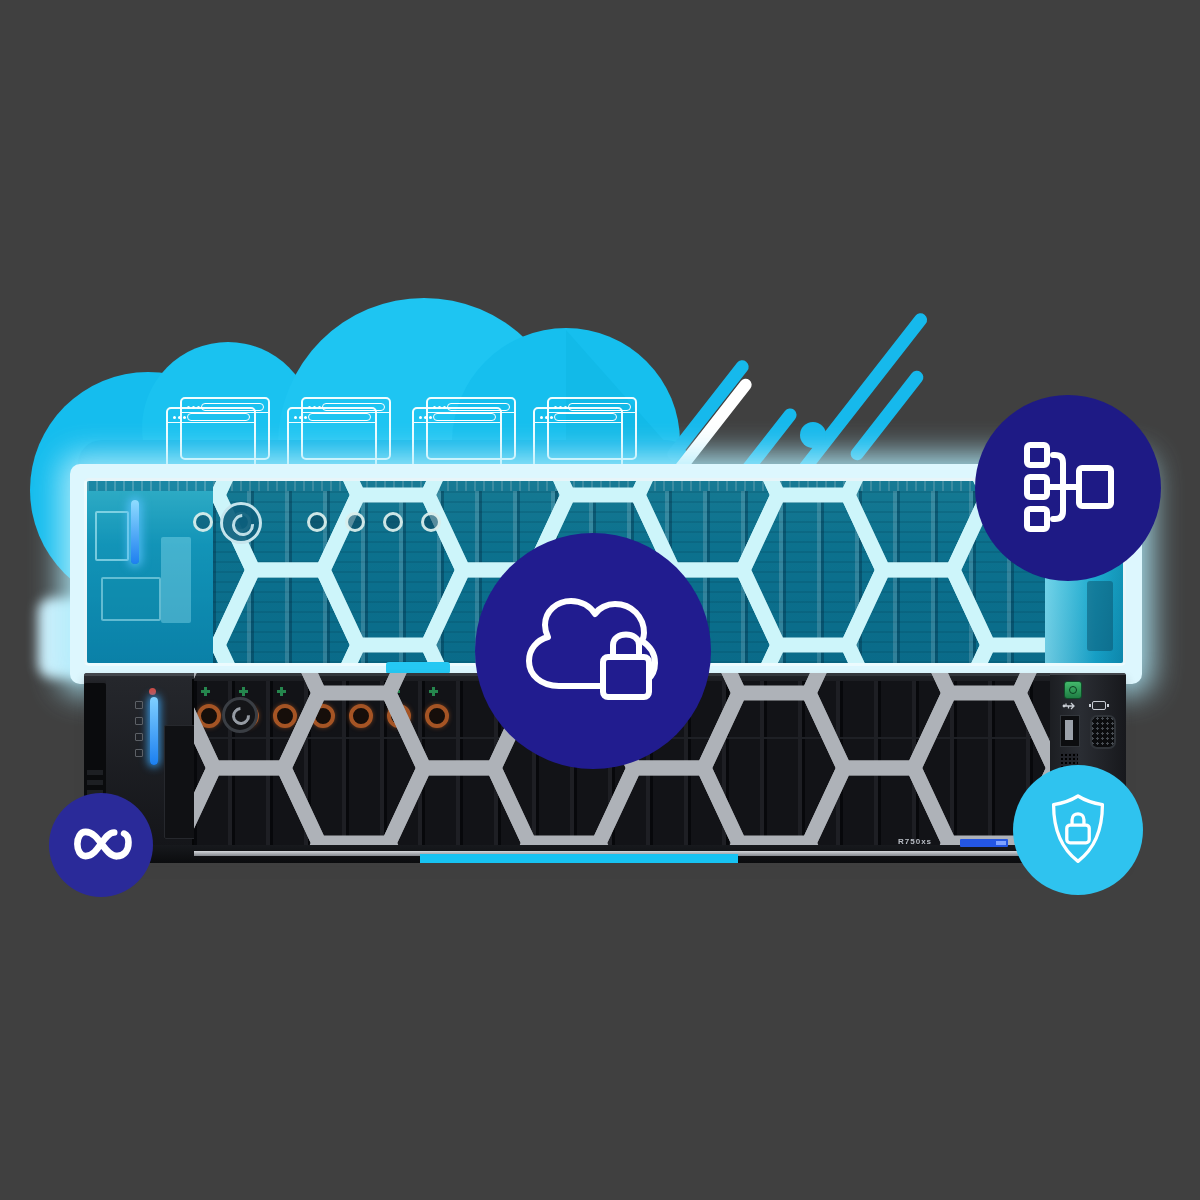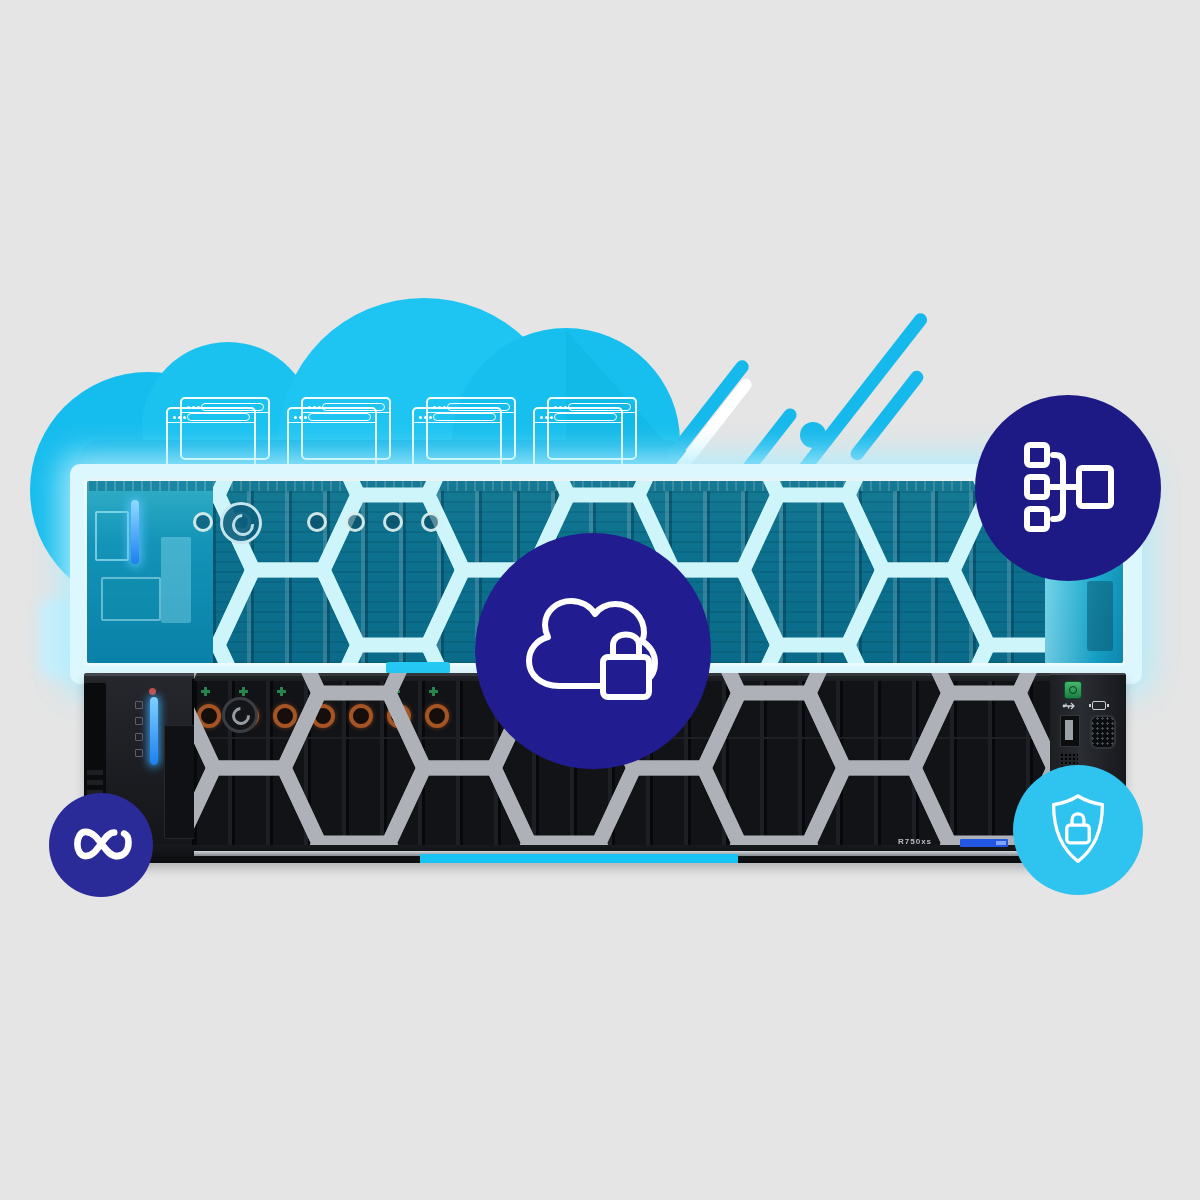--- a/index.html
+++ b/index.html
@@ -1,16 +1,16 @@
 <!DOCTYPE html>
 <html><head>
 <meta charset="utf-8">
 <style>
   html,body{margin:0;padding:0;background:#fff;}
-  .stage{position:relative;width:1200px;height:1200px;background:#e5e5e5;overflow:hidden;
+  .stage{position:relative;width:1200px;height:1200px;background:#404040;overflow:hidden;
          font-family:"Liberation Sans", sans-serif;}
   .abs{position:absolute;}
 
   
   .cloud-piece{position:absolute;background:#12bbec;}
   .c1{left:30px;top:372px;width:236px;height:236px;border-radius:50%;background:#15bdee;}
   .c2{left:142px;top:342px;width:172px;height:172px;border-radius:50%;background:#1ac2f0;}
   .c3{left:278px;top:298px;width:292px;height:292px;border-radius:50%;background:#1ec5f2;}
   .c4{left:452px;top:328px;width:228px;height:228px;border-radius:50%;background:#16bfee;}
   .cbody{left:78px;top:440px;width:612px;height:234px;border-radius:24px 24px 8px 8px;background:#0fb6e9;}

